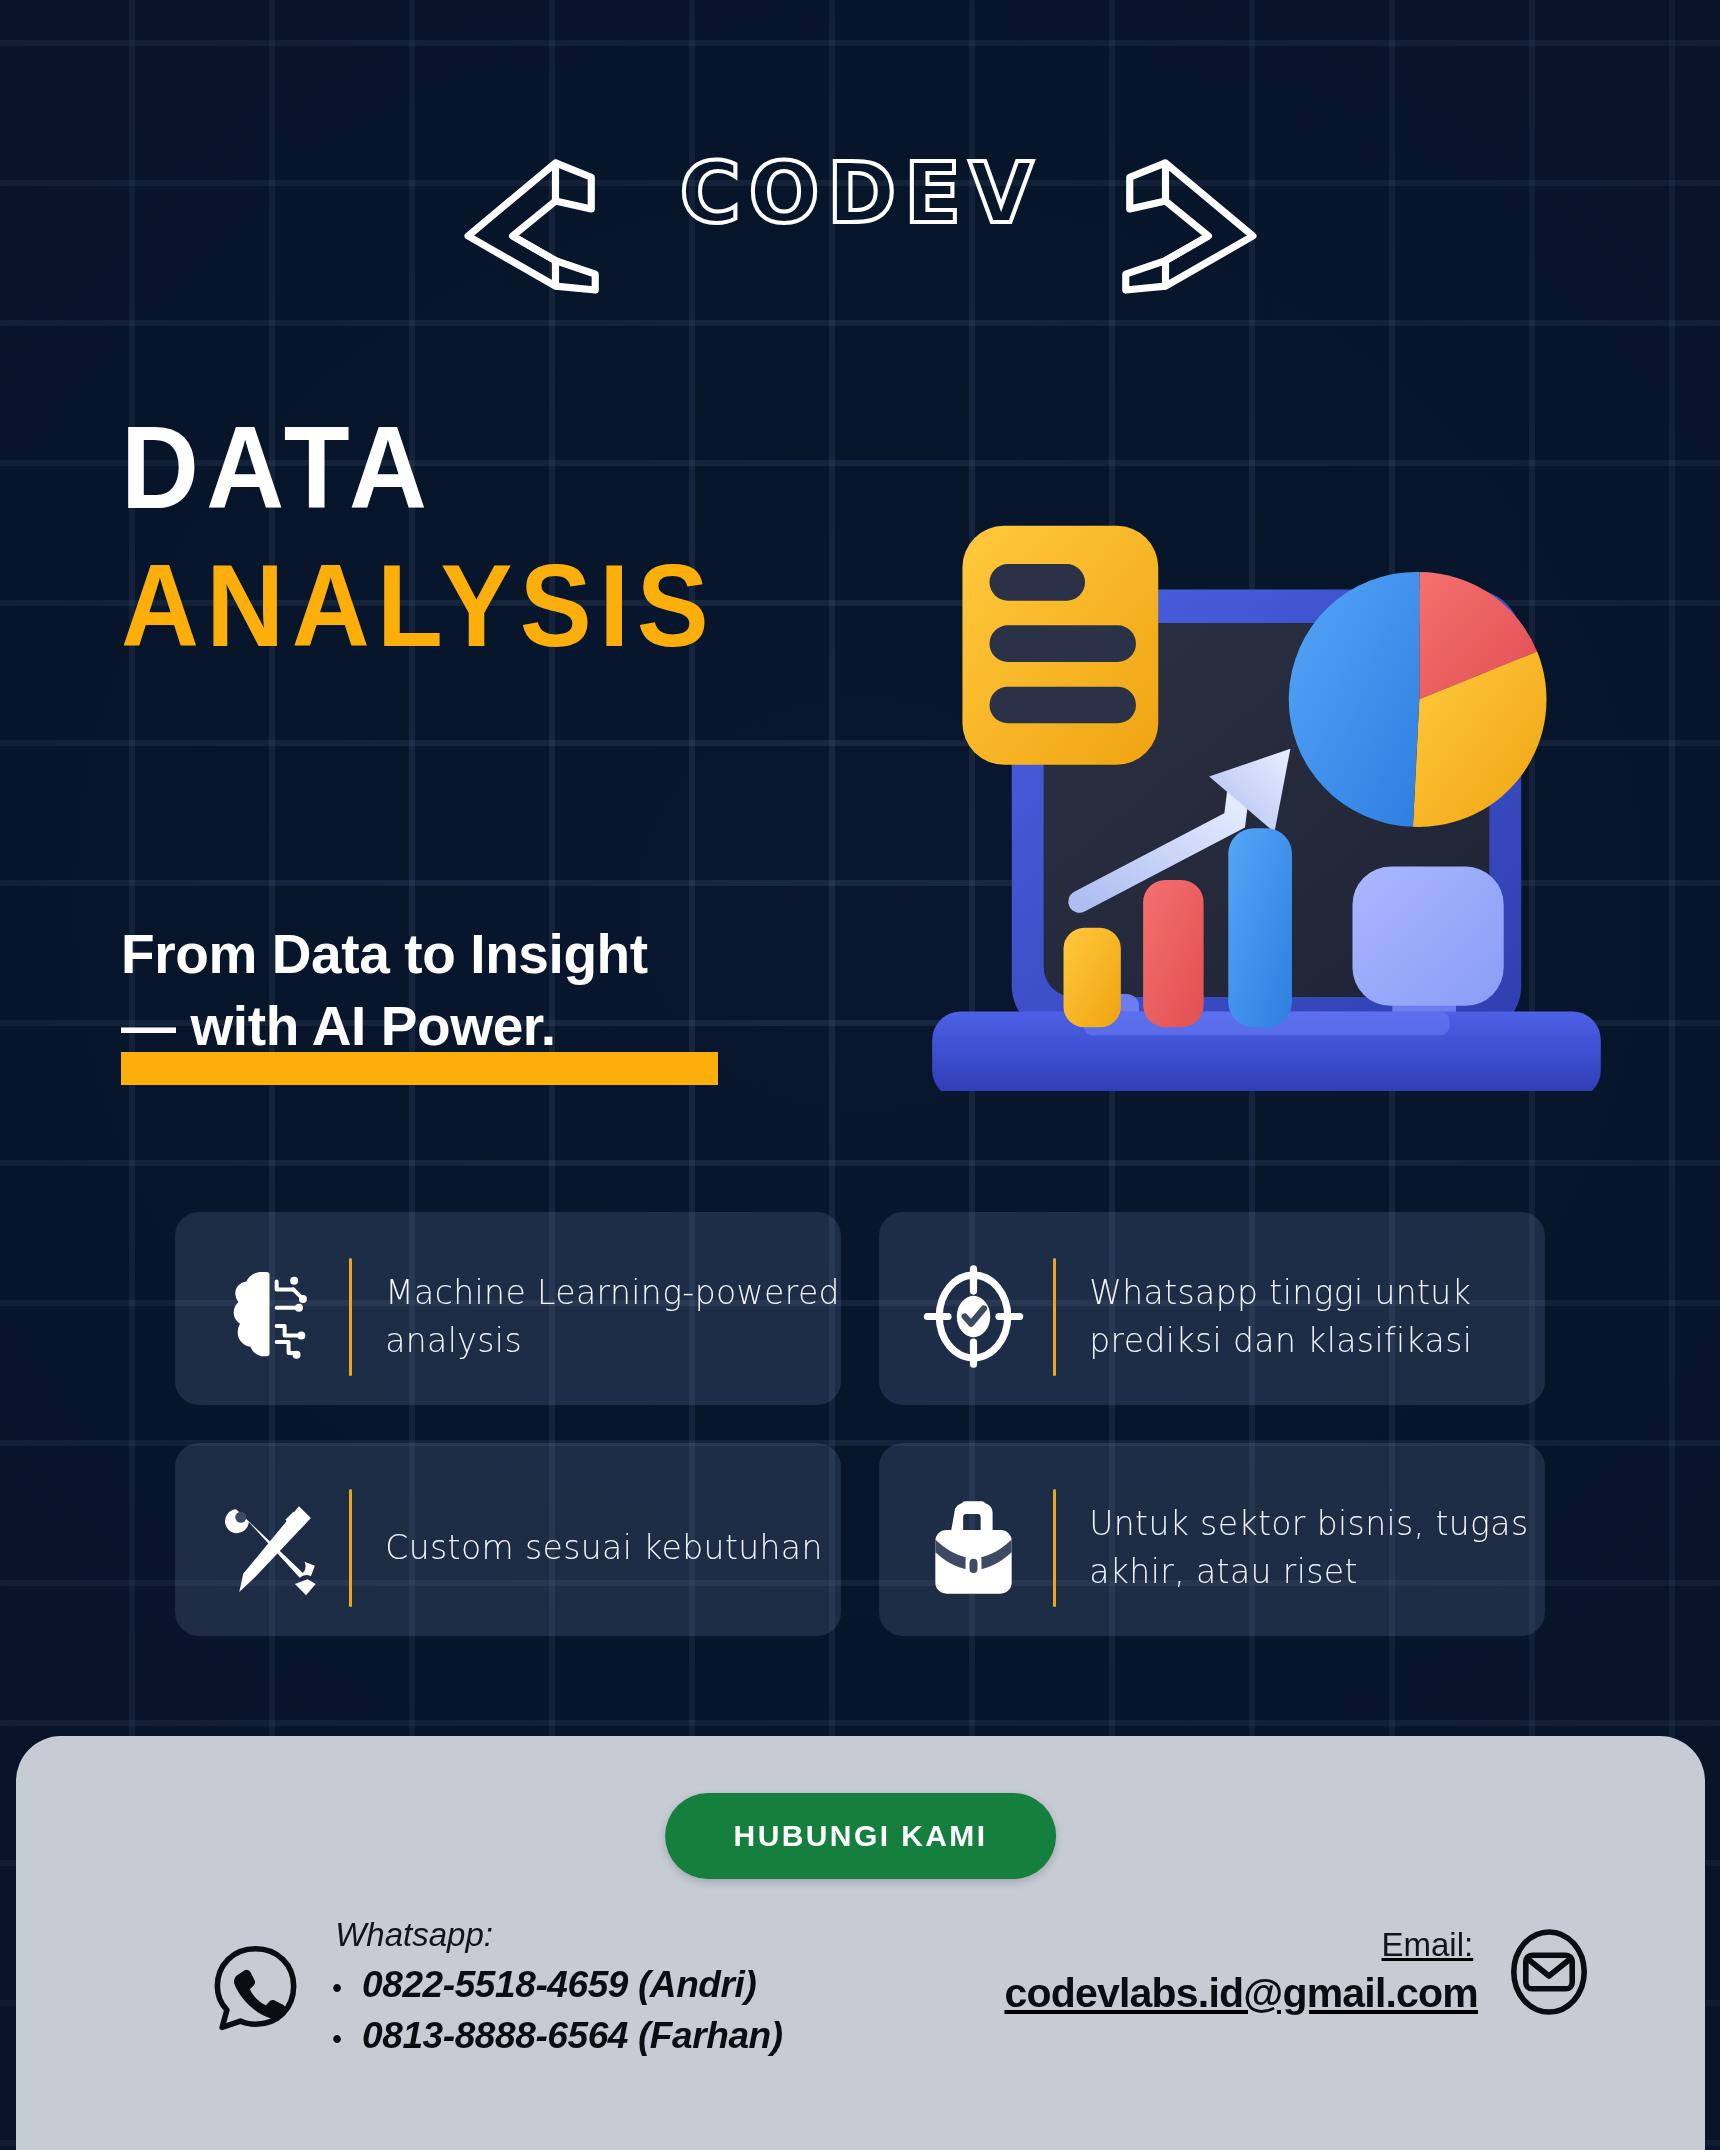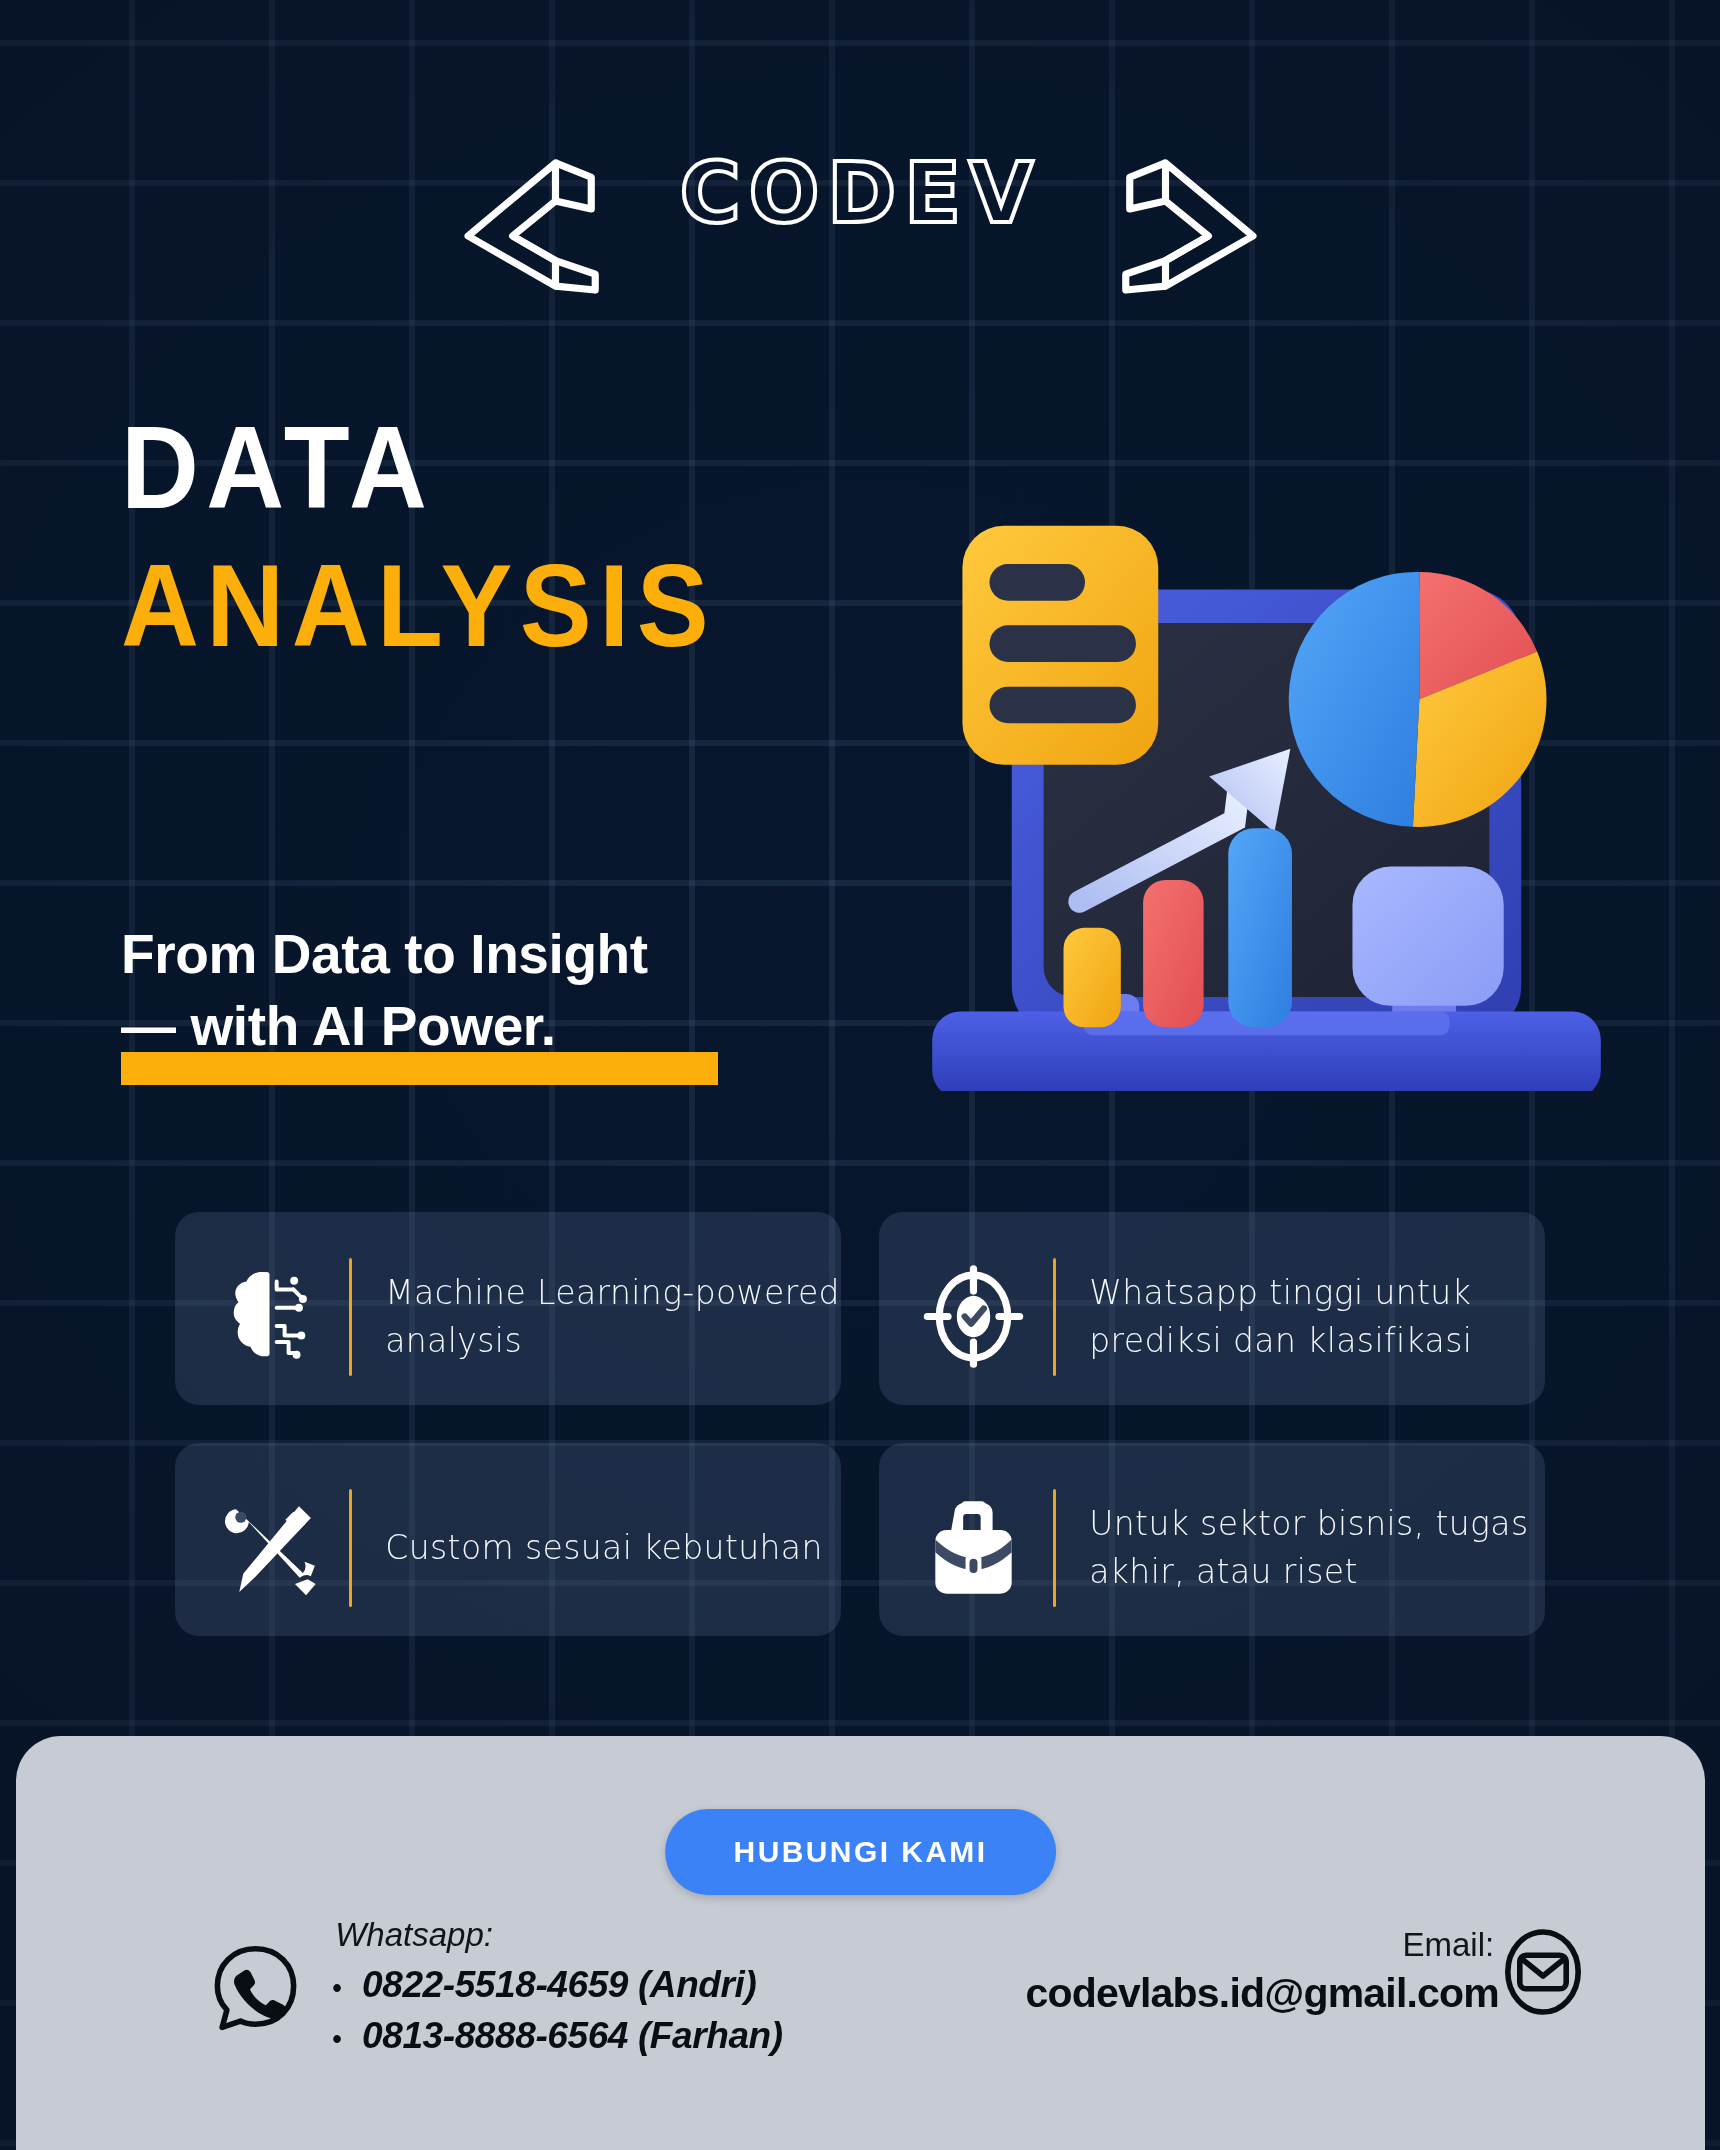--- a/index.html
+++ b/index.html
@@ -118,49 +118,48 @@
 
   
   .footer{
     position:absolute;left:16px;top:1736px;width:1689px;height:414px;
     background:#c7cbd4;
     border-radius:45px 45px 0 0;
   }
   .contact-btn{
     position:absolute;left:50%;transform:translateX(-50%);
     top:57px;
-    background:#3b82f6;color:#ffffff;
+    background:#15803d;color:#ffffff;
     border:none;
     border-radius:48px;
     padding:26px 69px;
     font-family:"Liberation Sans", sans-serif;
     font-weight:bold;font-size:30px;letter-spacing:2.4px;
     cursor:pointer;
     box-shadow:0 3.2px 8px rgba(0,0,0,.18);
-    margin-top:16px;
   }
   .wa-block{
     position:absolute;left:195px;top:180px;
     display:flex;align-items:center;gap:32px;
   }
   .wa-lines{display:flex;flex-direction:column;font-style:italic;}
   .wa-label{
     font-family:"Liberation Sans", sans-serif;
     font-size:33px;color:#111418;margin-bottom:4.8px;margin-left:3.2px;
   }
   .wa-item{
     font-family:"Liberation Sans", sans-serif;
     font-weight:bold;font-size:37px;color:#0a0d12;
     line-height:1.38;letter-spacing:-0.4px;
     display:flex;align-items:baseline;gap:21px;
   }
   .bullet{font-size:27px;line-height:1;}
   .email-block{
-    position:absolute;right:118px;top:190px;
-    display:flex;align-items:center;
+    position:absolute;right:112px;top:190px;
+    display:flex;align-items:center;gap:27px;text-decoration:underline;
   }
   .email-lines{display:flex;flex-direction:column;align-items:flex-end;}
   .email-label{
     font-family:"Liberation Sans", sans-serif;
     font-size:33px;color:#111418;margin-bottom:6.4px;margin-right:4.8px;
   }
   .email-addr{
     font-family:"Liberation Sans", sans-serif;
     font-weight:bold;font-size:41px;color:#0a0d12;letter-spacing:-0.8px;
   }

